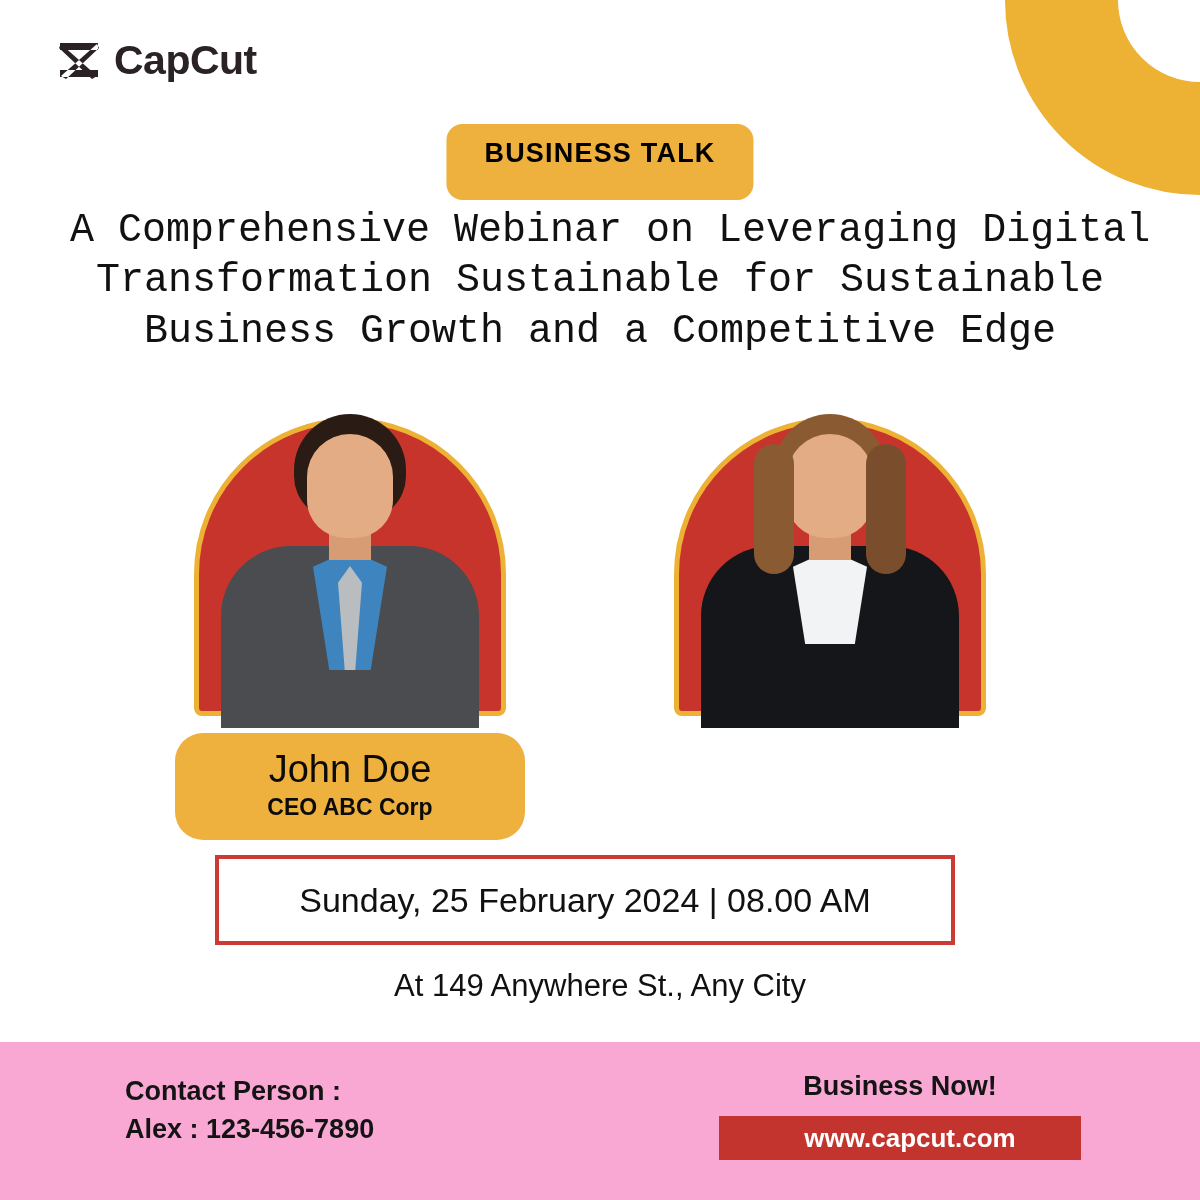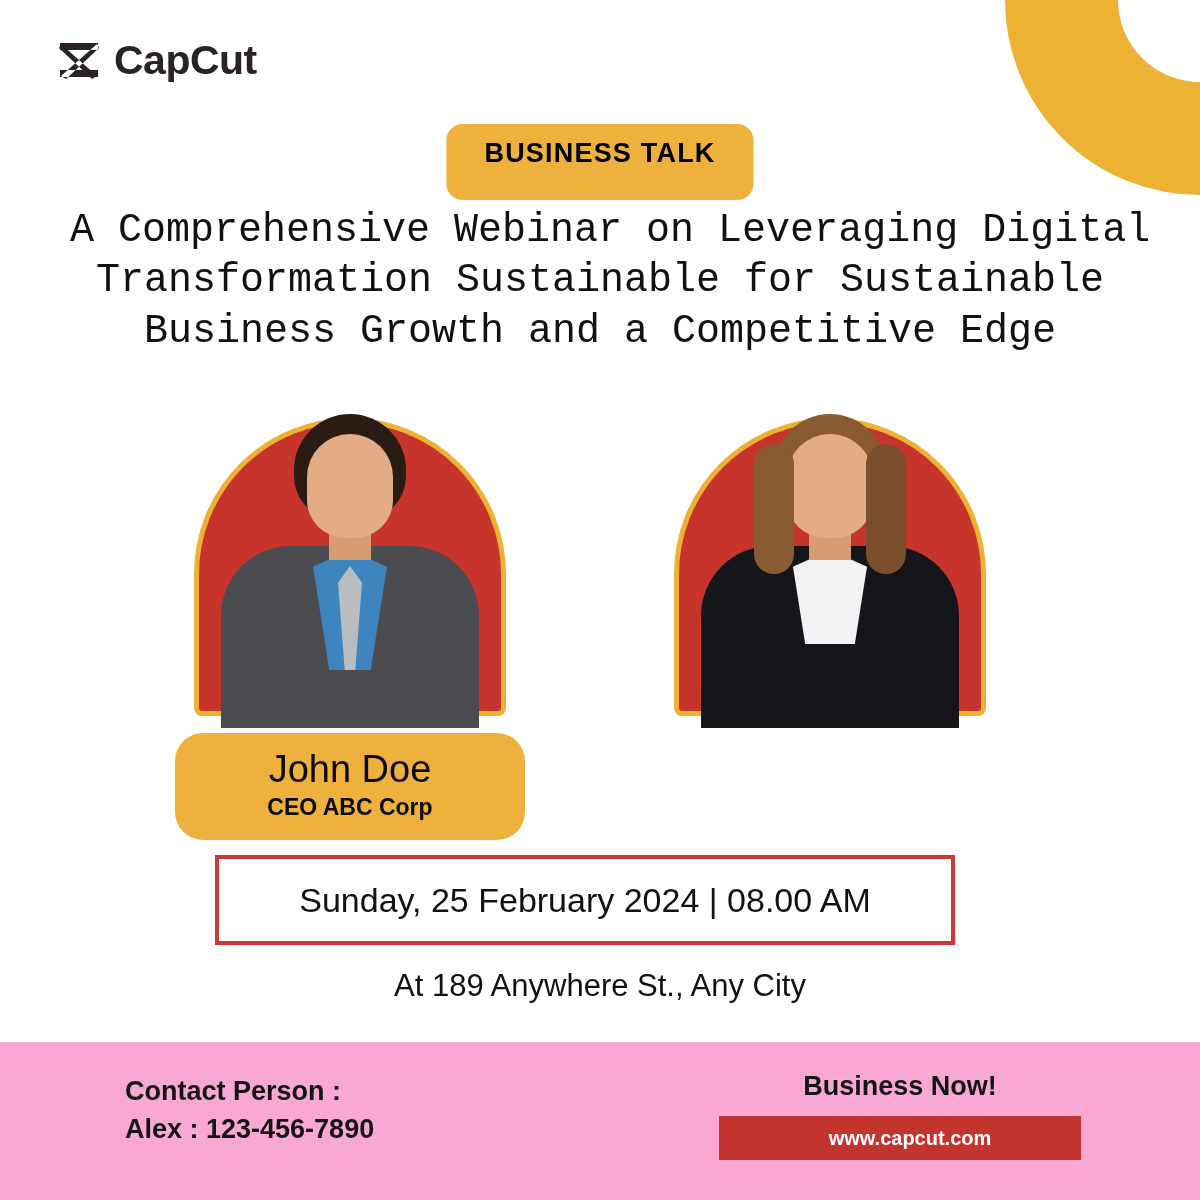--- a/index.html
+++ b/index.html
@@ -283,21 +283,21 @@
     font-weight: bold;
     color: #141414;
     line-height: 1.2;
   }
   .url-btn {
     margin: 14px auto 0 auto;
     width: 362px;
     height: 44px;
     background: #C4342F;
     color: #ffffff;
-    font-size: 20px;
+    font-size: 26px;
     font-weight: bold;
     display: flex;
     align-items: center;
     justify-content: center;
     box-sizing: border-box;
     padding-left: 20px;
   }
 </style>
 </head>
 <body>
@@ -352,21 +352,21 @@
         <div class="ph-arms"></div>
       </div>
     </div>
 
   </div>
 
   <div class="date-box">
     <span class="date-text">Sunday, 25 February 2024 | 08.00 AM</span>
   </div>
 
-  <div class="address">At 189 Anywhere St., Any City</div>
+  <div class="address">At 149 Anywhere St., Any City</div>
 
   <div class="footer">
     <div class="contact">
       <div>Contact Person :</div>
       <div>Alex : 123-456-7890</div>
     </div>
     <div class="register">
       <div class="register-label">Business Now!</div>
       <div class="url-btn">www.capcut.com</div>
     </div>

